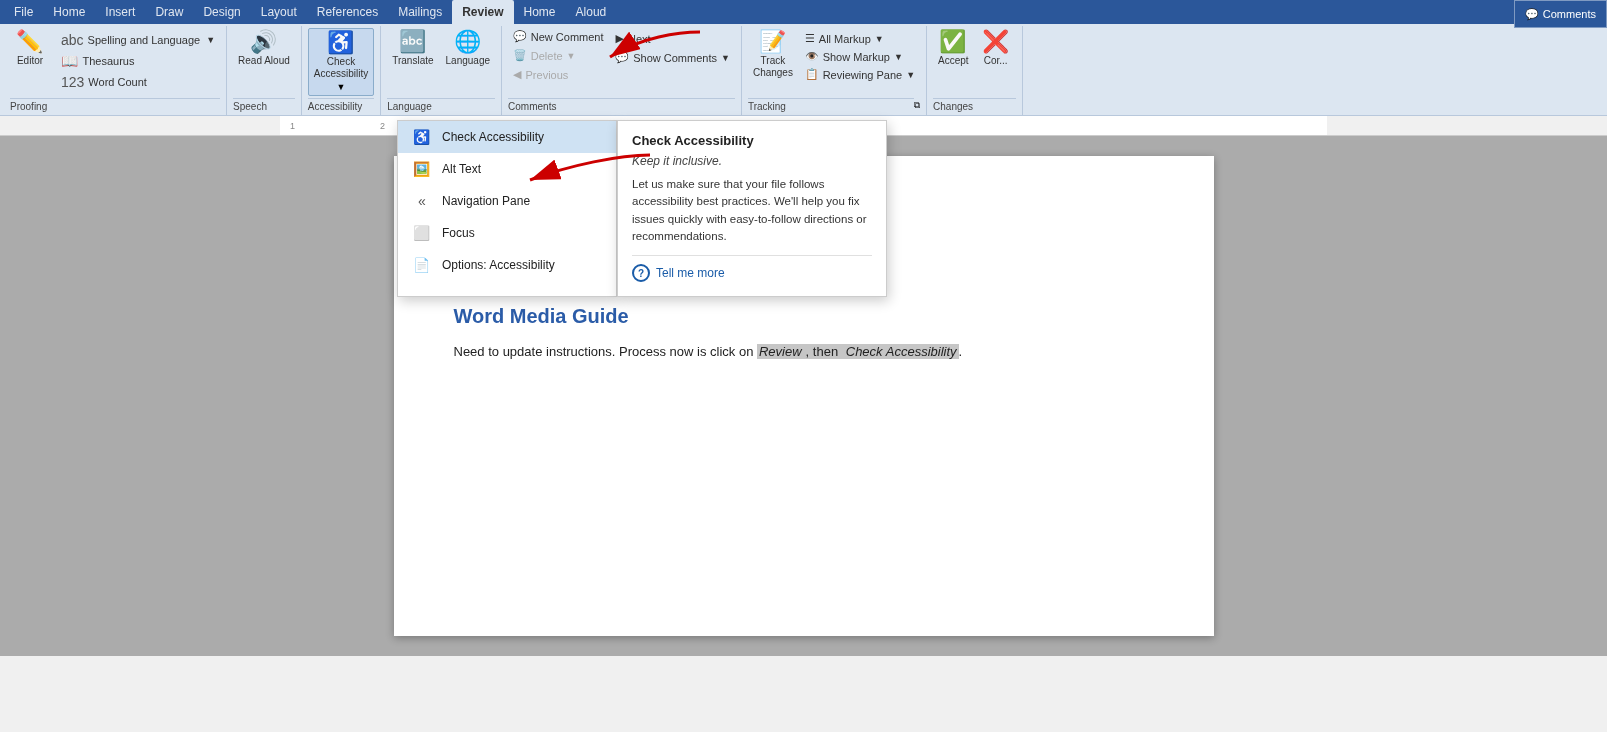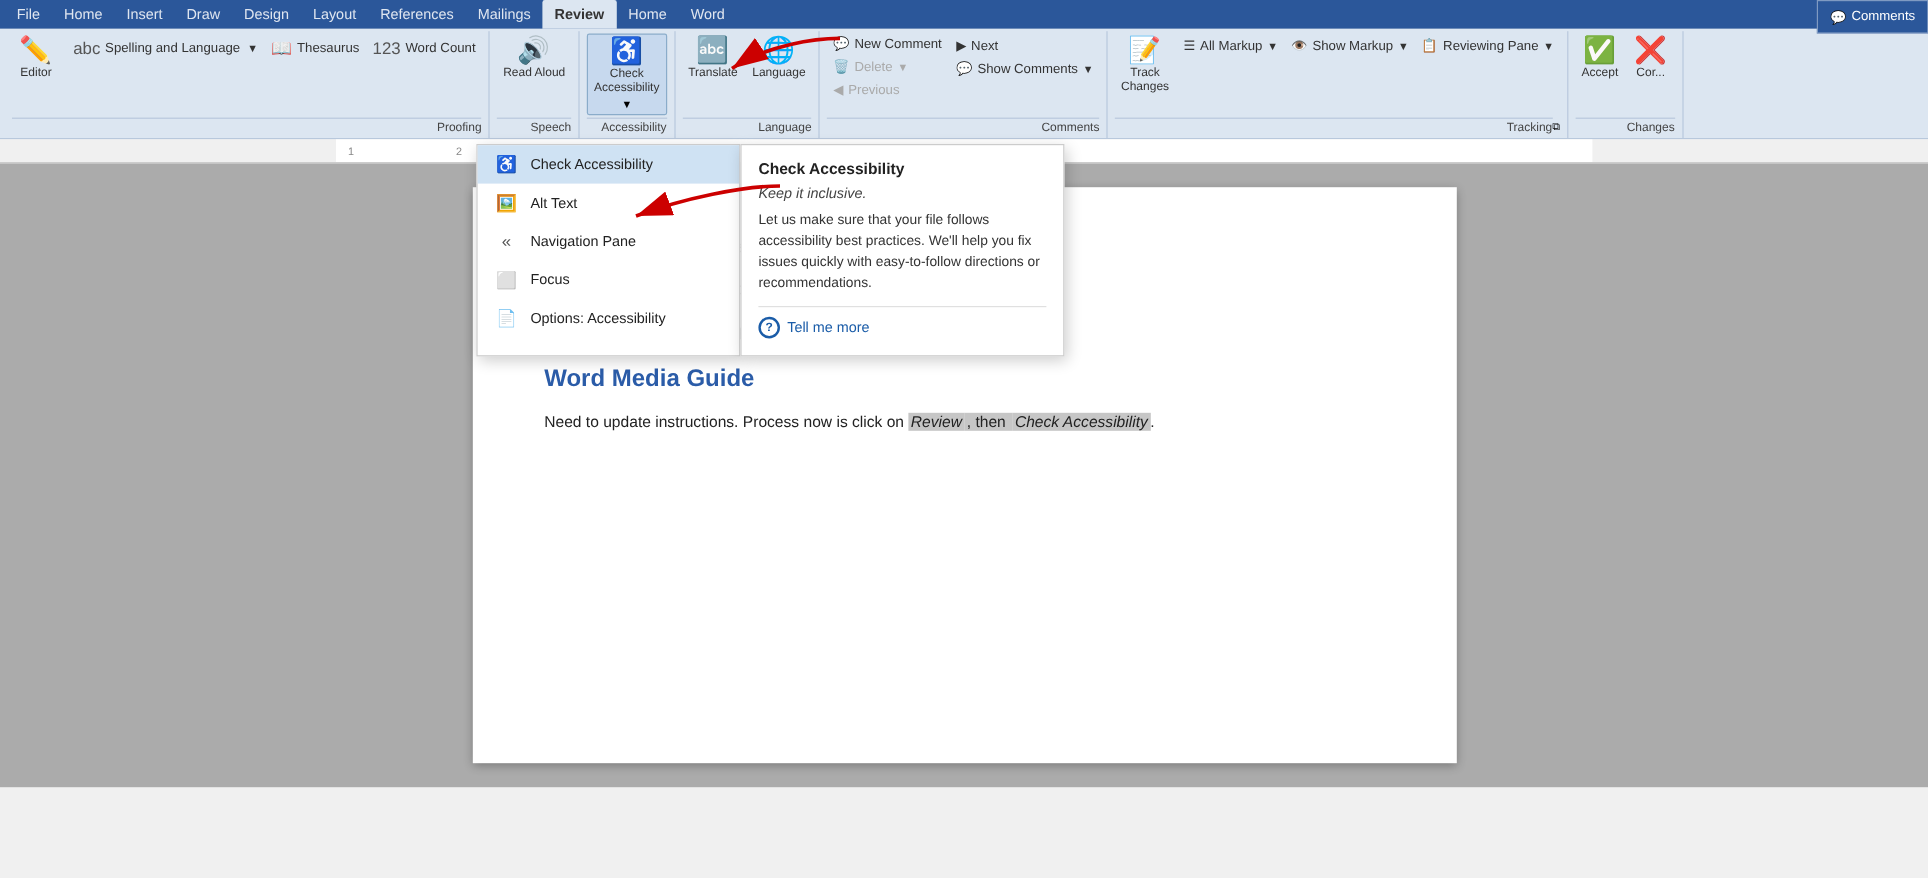--- a/index.html
+++ b/index.html
@@ -30,21 +30,21 @@
     .ribbon-group-inner {
       display: flex;
       align-items: flex-start;
       flex: 1;
       gap: 2px;
     }
     .ribbon-group-label {
       font-size: 10px;
       color: #444;
       padding: 2px 0 3px 0;
-      text-align: right;
+      text-align: left;
       width: 100%;
       border-top: 1px solid #b8c8dc;
       margin-top: 2px;
     }
     .ribbon-btn {
       display: flex;
       flex-direction: column;
       align-items: center;
       justify-content: flex-start;
       padding: 3px 5px;
@@ -78,21 +78,21 @@
       white-space: nowrap;
       font-size: 11px;
       color: #333;
       width: 100%;
     }
     .ribbon-btn-small.disabled { color: #aaa; }
     .ribbon-btn-small .icon { font-size: 14px; color: #555; }
 
     .ribbon-stack {
       display: flex;
-      flex-direction: row;
+      flex-direction: column;
       justify-content: flex-start;
       gap: 1px;
       padding-top: 2px;
     }
 
     
     .check-accessibility-btn {
       background: #c7d9ee;
       border: 1px solid #8aacca;
     }
@@ -331,21 +331,21 @@
       <div class="ribbon-tab">File</div>
       <div class="ribbon-tab">Home</div>
       <div class="ribbon-tab">Insert</div>
       <div class="ribbon-tab">Draw</div>
       <div class="ribbon-tab">Design</div>
       <div class="ribbon-tab">Layout</div>
       <div class="ribbon-tab">References</div>
       <div class="ribbon-tab">Mailings</div>
       <div class="ribbon-tab active">Review</div>
       <div class="ribbon-tab">Home</div>
-      <div class="ribbon-tab">Word</div>
+      <div class="ribbon-tab">Aloud</div>
 
       <div class="comments-btn" style="position:absolute; right:0; top:0; height:28px;">
         <span>💬</span>
         <span>Comments</span>
       </div>
     </div>
 
     <div class="ribbon">
       <div class="ribbon-content">
 

